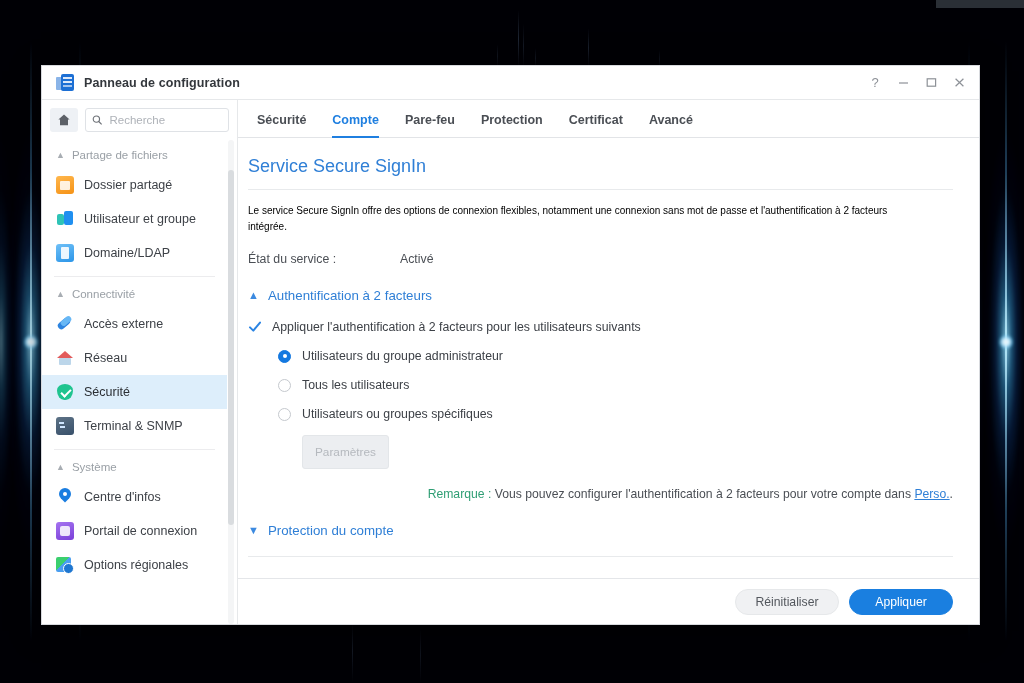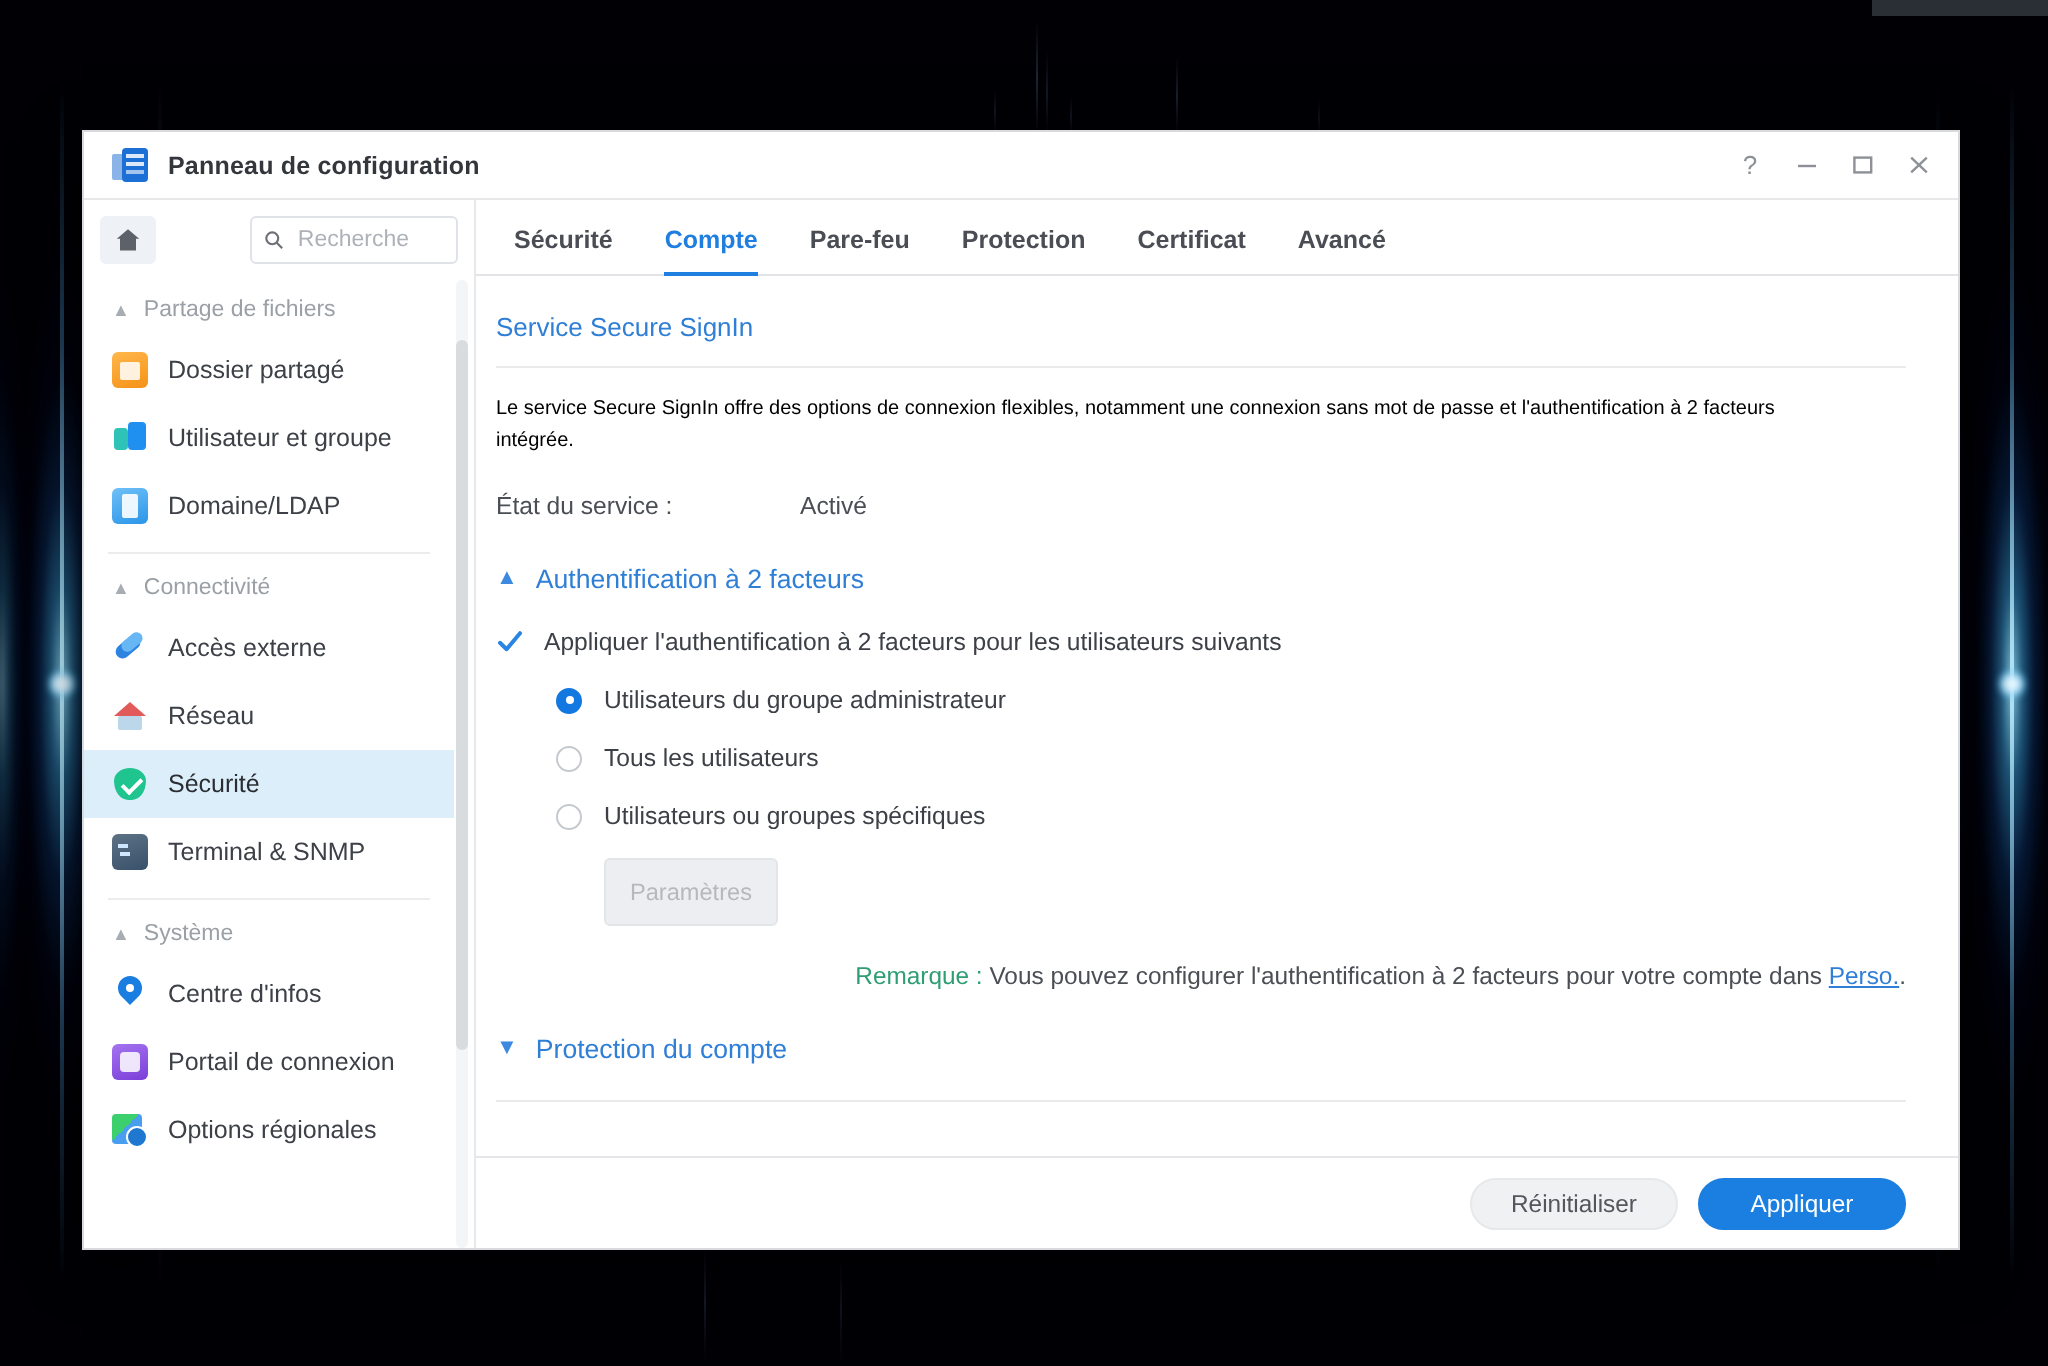--- a/index.html
+++ b/index.html
@@ -158,21 +158,20 @@
   }
   #search-box {
     flex: 1 1 auto;
     height: 24px;
     border: 1px solid #dfe2e6;
     border-radius: 3px;
     display: flex; align-items: center;
     padding: 0 6px;
     gap: 5px;
     background: #fff;
-    margin-left: 40px;
   }
   #search-box input {
     border: none; outline: none;
     font-size: 11.5px;
     color: #55595e;
     width: 100%;
     font-family: "Liberation Sans", sans-serif;
     background: transparent;
   }
   #search-box input::placeholder { color: #aeb2b8; }
@@ -295,21 +294,21 @@
   }
 
   #panel {
     flex: 1 1 auto;
     overflow: hidden;
     padding: 0 26px 0 10px;
     min-height: 0;
   }
   .sec-title {
     color: #2f7fd6;
-    font-size: 13px;
+    font-size: 18px;
     padding: 18px 0 0 0;
   }
   .sec-rule { height: 1px; background: #e8eaec; margin-top: 12px; }
   .para {
     font-size: 10px;
     color: #000000;
     line-height: 1.62;
     padding-top: 13px;
     max-width: 660px;
   }

